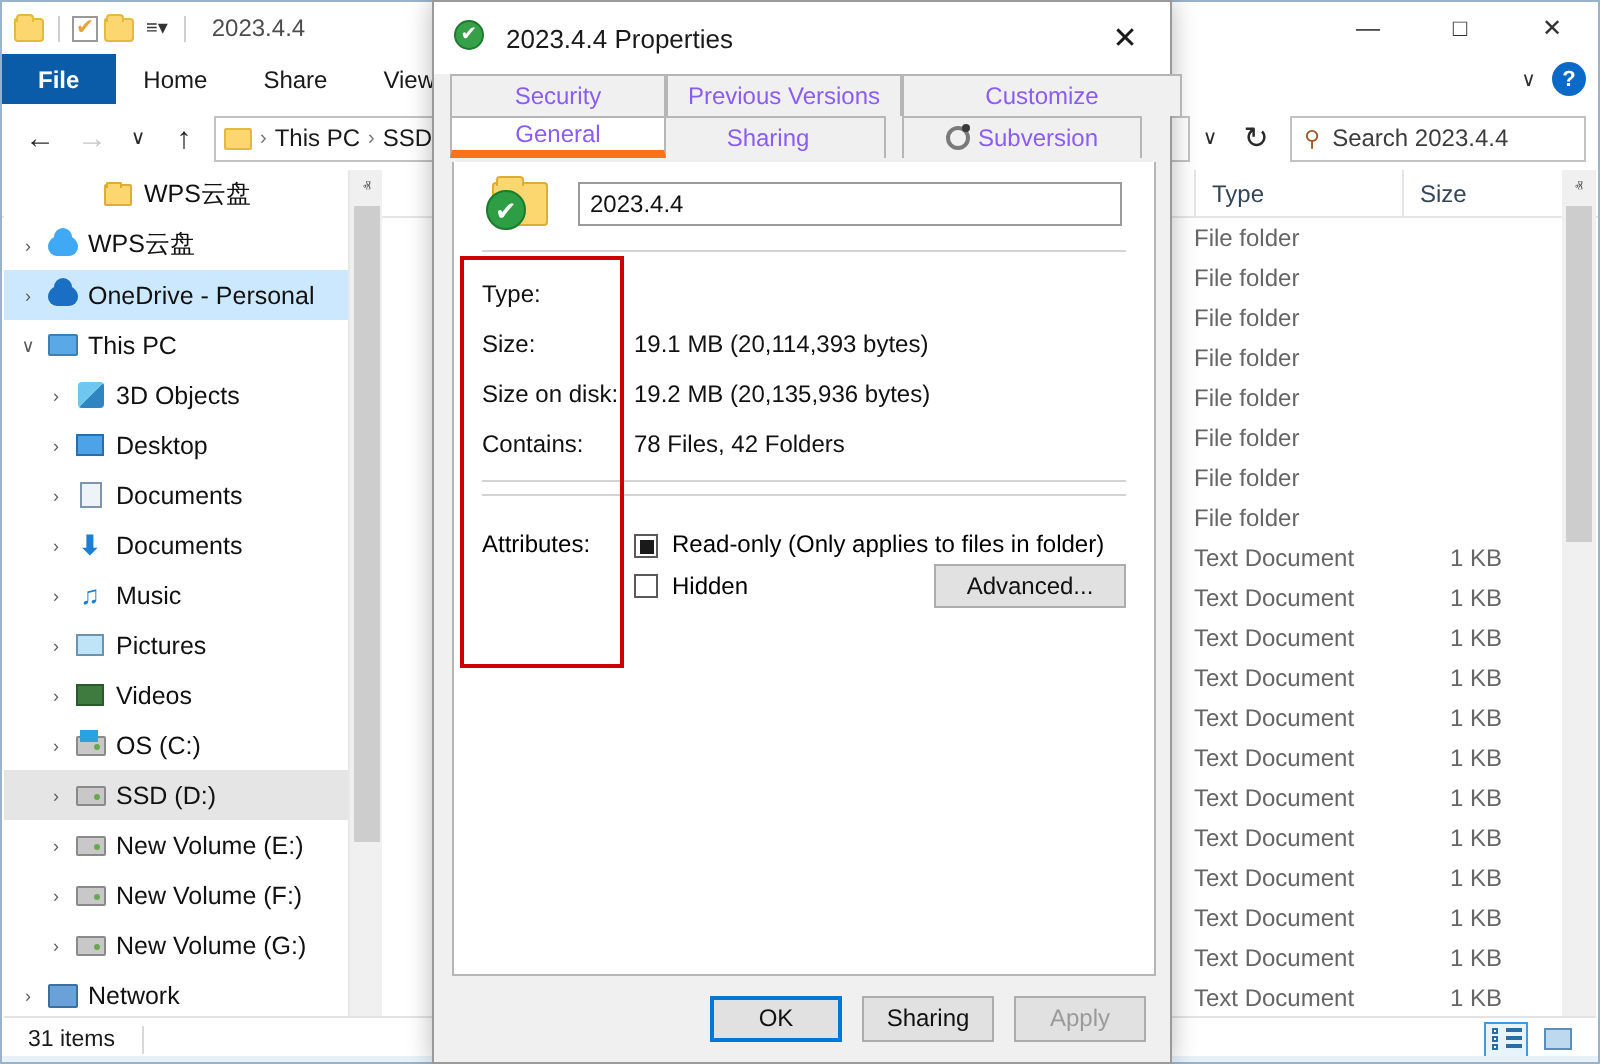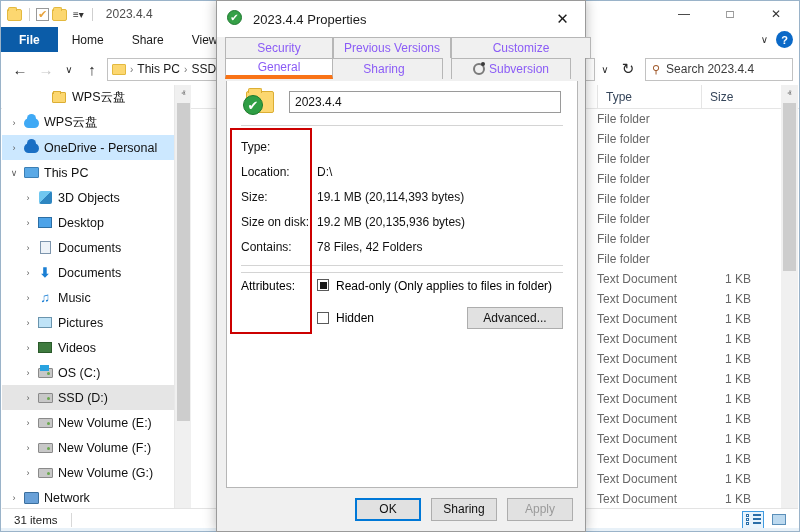--- a/index.html
+++ b/index.html
@@ -227,21 +227,21 @@
     display:flex; align-items:center; padding:0 5px; font-size:12px; color:#111;
     margin-left:8px; margin-right:4px;
   }
   .hr { height:1px; background:#d4d4d4; margin:6px 14px; }
 
   .prop-table { padding:2px 14px 0 14px; }
   .prow { display:flex; align-items:center; height:25px; font-size:12px; color:#111; }
   .plabel { width:76px; flex:0 0 76px; }
   .pvalue { flex:1; }
 
-  .attr-row { display:flex; align-items:flex-start; height:25px; font-size:12px; padding:0 14px; }
+  .attr-row { display:flex; align-items:flex-end; height:25px; font-size:12px; padding:0 14px; }
   .attr-row2 { display:flex; align-items:center; height:28px; font-size:12px; padding:0 14px; }
   .cb {
     width:12px;height:12px;border:1px solid #5a5a5a;background:#fff;margin-right:7px;
     display:flex;align-items:center;justify-content:center;flex:0 0 12px;
   }
   .cb.indet::after { content:""; width:7px;height:7px;background:#1a1a1a; display:block; }
   .adv-btn {
     margin-left:auto; width:96px; height:22px; background:#e1e1e1; border:1px solid #adadad;
     display:flex;align-items:center;justify-content:center;font-size:12px;color:#111;
   }
@@ -617,24 +617,20 @@
       <div class="name-input">2023.4.4</div>
     </div>
 
     <div class="hr"></div>
 
     <div class="prop-table">
       <div class="prow">
         <div class="plabel">Type:</div>
       </div>
       <div class="prow">
-        <div class="plabel">Location:</div>
-        <div class="pvalue">D:\</div>
-      </div>
-      <div class="prow">
         <div class="plabel">Size:</div>
         <div class="pvalue">19.1 MB (20,114,393 bytes)</div>
       </div>
       <div class="prow">
         <div class="plabel">Size on disk:</div>
         <div class="pvalue">19.2 MB (20,135,936 bytes)</div>
       </div>
       <div class="prow">
         <div class="plabel">Contains:</div>
         <div class="pvalue">78 Files, 42 Folders</div>

